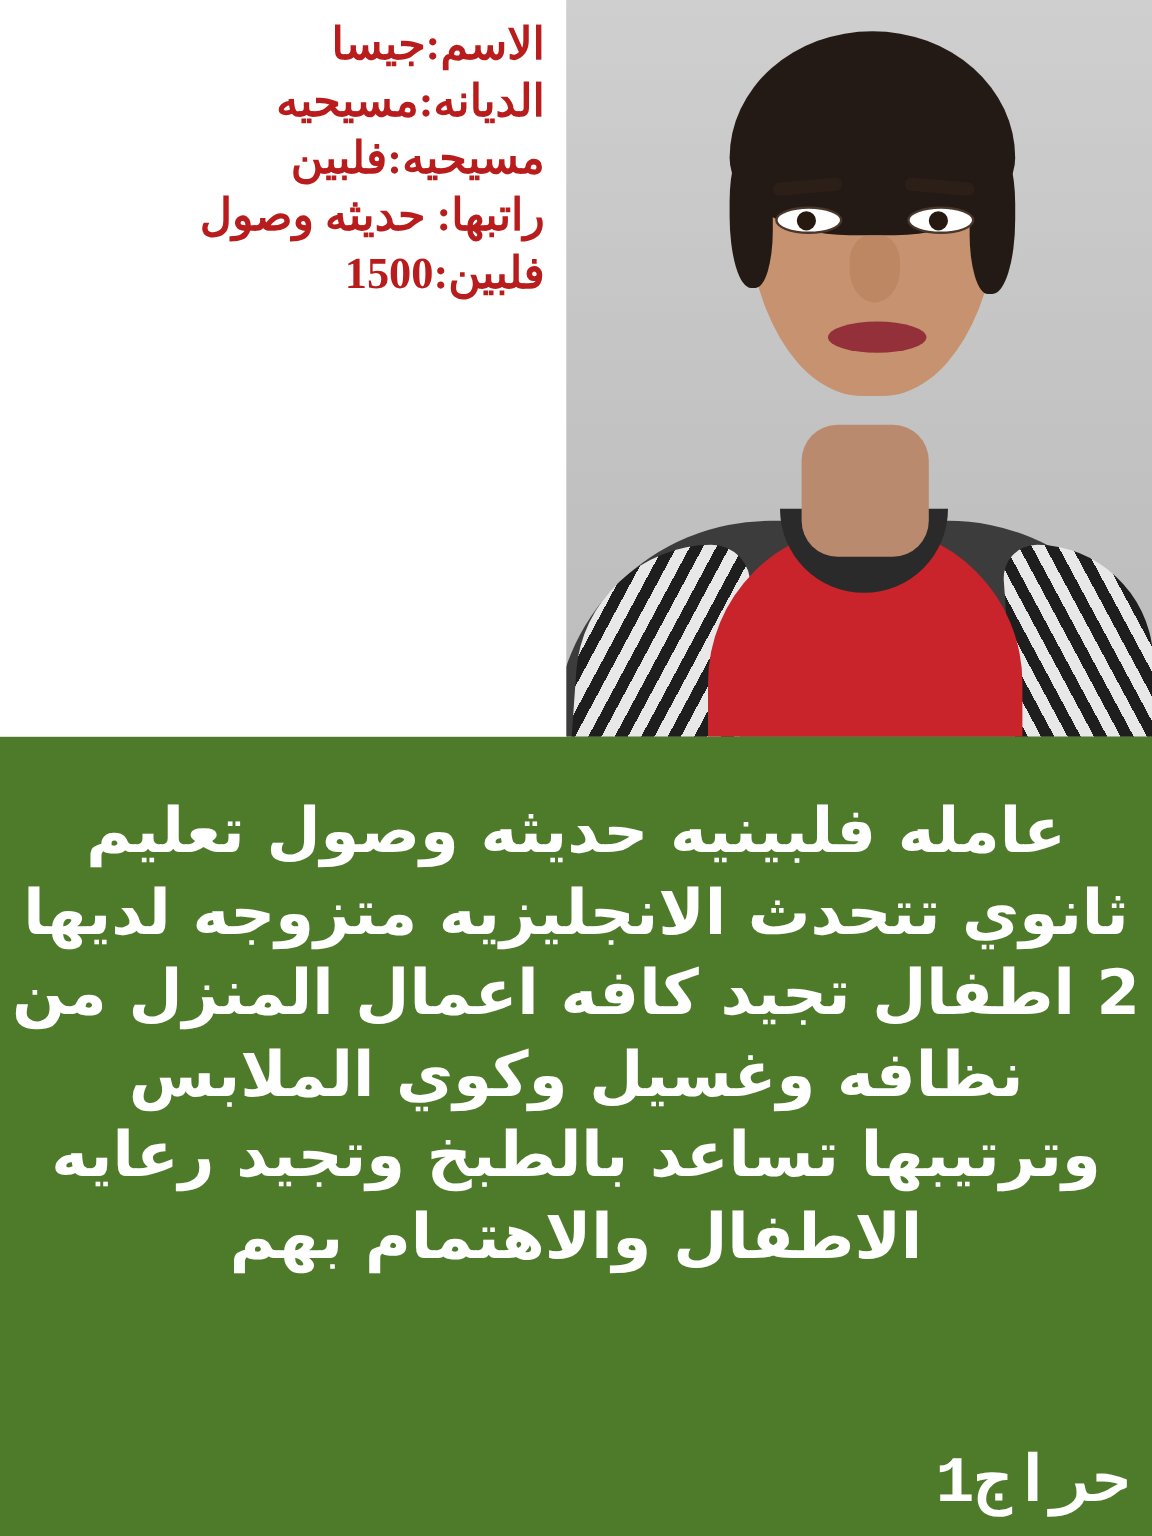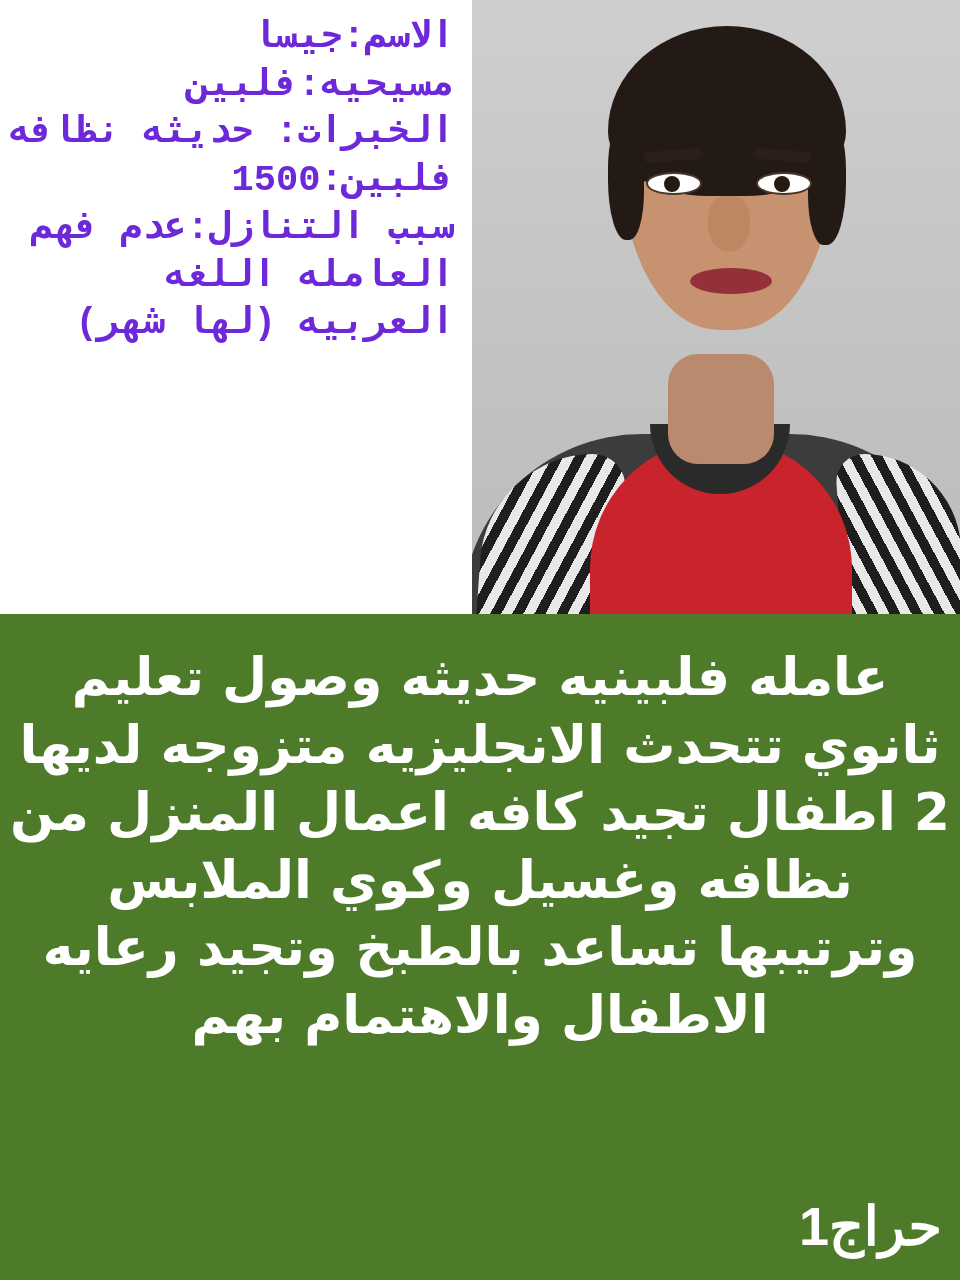--- a/index.html
+++ b/index.html
@@ -32,25 +32,25 @@
   .info-panel {
     width: 472px;
     height: 614px;
     box-sizing: border-box;
     padding: 14px 18px 0 10px;
     direction: rtl;
     text-align: right;
     background: #ffffff;
   }
   .info-line {
-    font-family: Liberation Mono, monospace;
+    font-family: Liberation Serif, serif;
     font-weight: bold;
     font-size: 37px;
     line-height: 1.29;
-    color: #6d28d9;
+    color: #b91c1c;
     white-space: nowrap;
   }
   .info-line.wrap {
     white-space: normal;
   }
 
   
   .photo {
     position: relative;
     width: 488px;
@@ -207,57 +207,57 @@
     border-radius: 50%;
   }
 
   
   .green {
     position: relative;
     width: 960px;
     height: 666px;
     background: #4e7b29;
     box-sizing: border-box;
-    padding: 30px 8px 0 8px;
+    padding: 46px 8px 0 8px;
     direction: rtl;
   }
   .green-text {
     color: #ffffff;
     font-family: "DejaVu Sans", "Liberation Sans", sans-serif;
     font-weight: bold;
     font-size: 52px;
     line-height: 1.30;
     text-align: center;
     white-space: pre-line;
     letter-spacing: -0.5px;
   }
   .watermark {
     position: absolute;
     right: 18px;
-    bottom: 22px;
+    bottom: 12px;
     color: #ffffff;
-    font-family: Liberation Sans, sans-serif;
+    font-family: Liberation Mono, monospace;
     font-weight: bold;
     font-size: 54px;
     direction: rtl;
   }
 </style>
 </head>
 <body>
 
 <div class="card">
 
   <div class="top">
 
     <div class="info-panel">
       <div class="info-line">الاسم:جيسا</div>
+      <div class="info-line">الديانه:مسيحيه</div>
       <div class="info-line">مسيحيه:فلبين</div>
-      <div class="info-line">الخبرات: حديثه نظافه</div>
+      <div class="info-line">راتبها: حديثه وصول</div>
       <div class="info-line">فلبين:1500</div>
-      <div class="info-line wrap">سبب التنازل:عدم فهم العامله اللغه العربيه (لها شهر)</div>
     </div>
 
     <div class="photo">
       <div class="photo-bg"></div>
       <div class="shirt"></div>
       <div class="shirt-stripes-l"></div>
       <div class="shirt-stripes-r"></div>
       <div class="shirt-red"></div>
       <div class="shirt-collar"></div>
       <div class="neck"></div>

